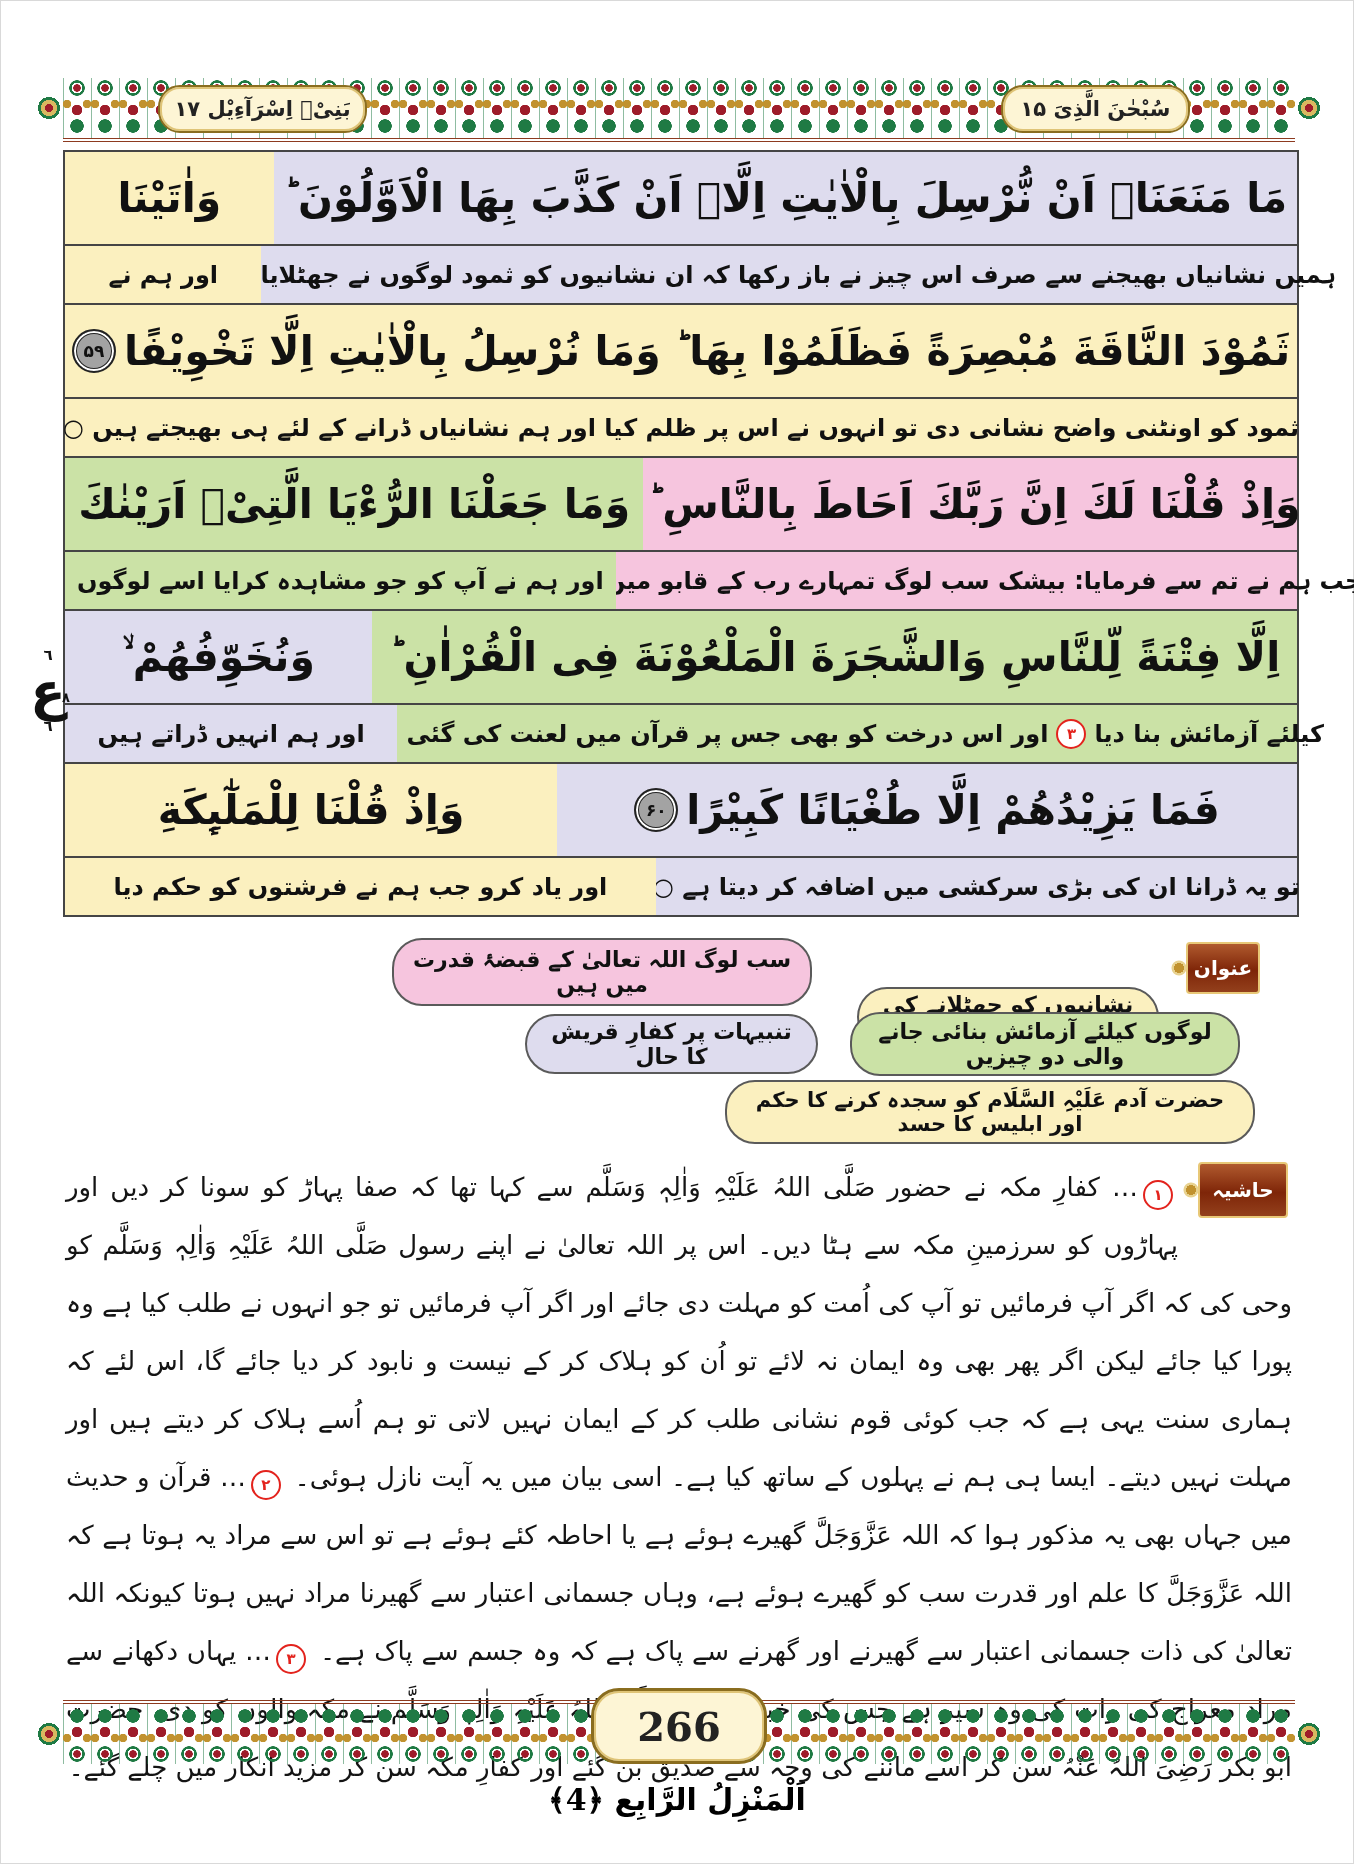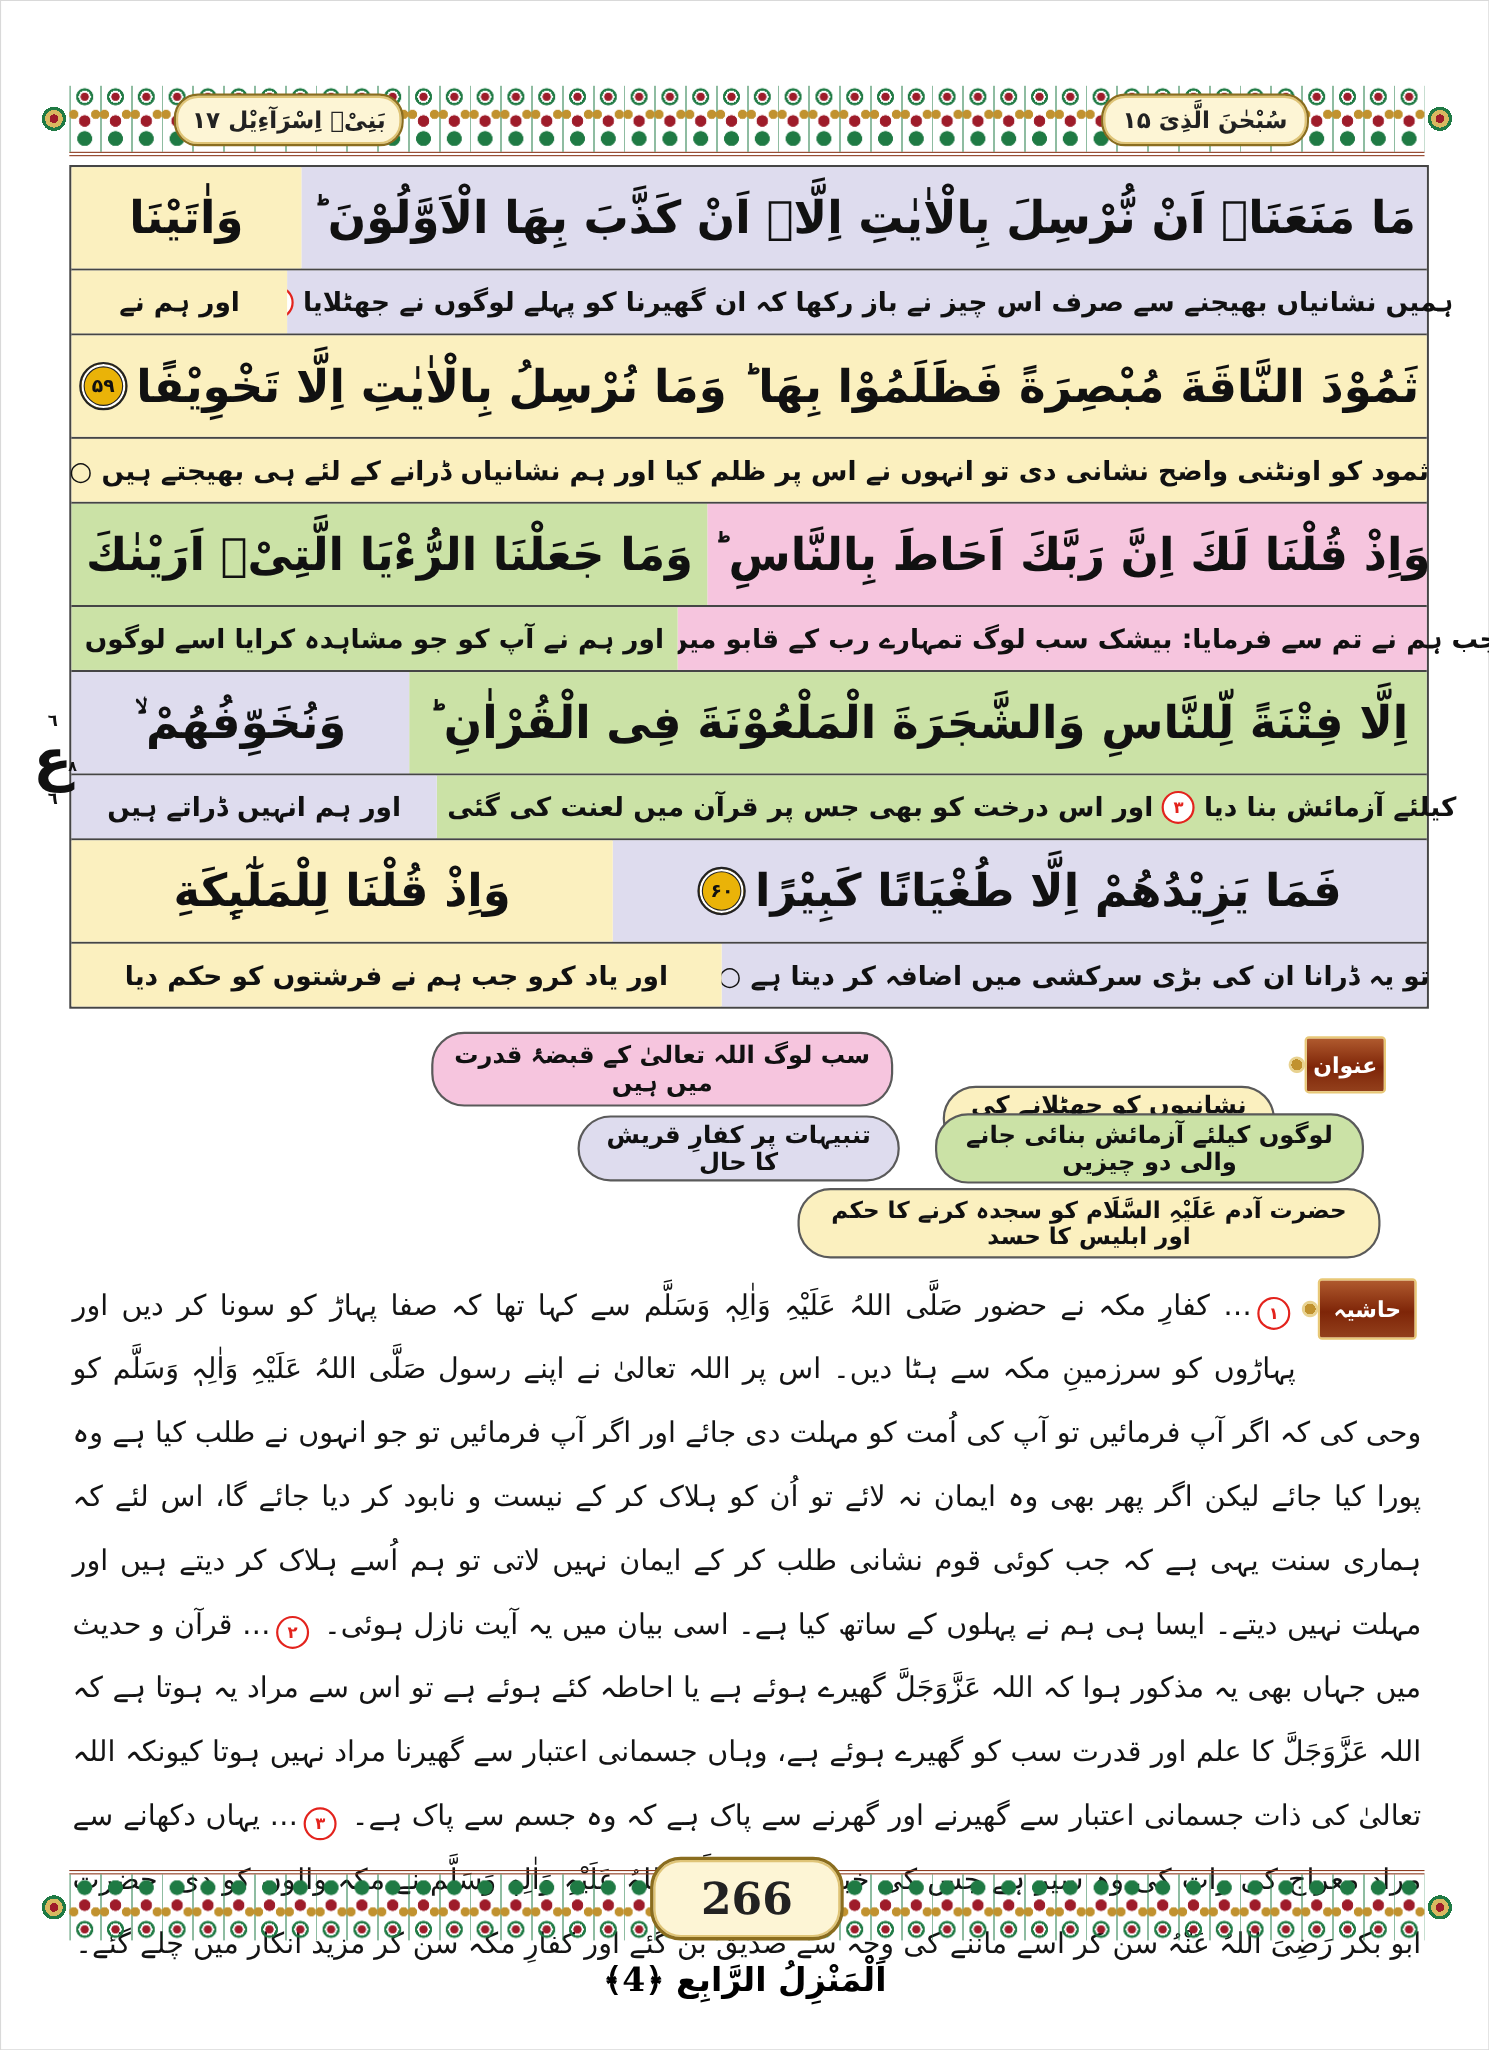--- a/index.html
+++ b/index.html
@@ -59,21 +59,21 @@
   .bg-pink{background:#f6c5de;padding-left:20px;} .bg-grn{background:#cbe2a6;}
   .fnref{
     display:inline-flex;align-items:center;justify-content:center;flex:none;
     width:26px;height:26px;border:2px solid #e3231d;border-radius:50%;
     color:#e3231d;font-size:15px;font-weight:bold;background:#fff;
   }
   .vnum{
     display:inline-flex;align-items:center;justify-content:center;flex:none;
     width:40px;height:40px;border:2px solid #222;border-radius:50%;
     box-shadow:inset 0 0 0 2px #fff,inset 0 0 0 3px #222;
-    font-size:17px;font-weight:bold;color:#111;background:#eab308;
+    font-size:17px;font-weight:bold;color:#111;background:#a3a3a3;
   }
   
   .ruku{position:absolute;left:28px;top:648px;width:40px;text-align:center;color:#111;line-height:1;}
   .ruku .sm{display:block;font-size:15px;font-weight:bold;}
   .ruku .ain{display:block;font-size:52px;font-weight:bold;margin:2px 0;position:relative;}
   .ruku .inner{position:absolute;right:-2px;top:26px;font-size:13px;font-weight:bold;}
   
   .pill{
     position:absolute;display:flex;align-items:center;justify-content:center;
     border:2px solid #5a5a5a;border-radius:30px;font-size:22px;font-weight:600;
@@ -127,21 +127,21 @@
       <div class="seg main bg-lav">
         <span class="ar-t">مَا مَنَعَنَاۤ اَنْ نُّرْسِلَ بِالْاٰیٰتِ اِلَّاۤ اَنْ كَذَّبَ بِهَا الْاَوَّلُوْنَ ؕ</span>
       </div>
       <div class="seg tail bg-yel" style="flex-basis:15%">
         <span class="ar-t">وَاٰتَیْنَا</span>
       </div>
     </div>
 
     <div class="vrow r-ur">
       <div class="seg main bg-lav">
-        <span class="ur-t">ہمیں نشانیاں بھیجنے سے صرف اس چیز نے باز رکھا کہ ان گھیرنا کو پہلے لوگوں نے جھٹلایا</span>
+        <span class="ur-t">ہمیں نشانیاں بھیجنے سے صرف اس چیز نے باز رکھا کہ ان نشانیوں کو ثمود لوگوں نے جھٹلایا</span>
         <span class="fnref">۱</span>
       </div>
       <div class="seg tail bg-yel" style="flex-basis:14%">
         <span class="ur-t">اور ہم نے</span>
       </div>
     </div>
 
     <div class="vrow r-ar">
       <div class="seg main bg-yel">
         <span class="ar-t">ثَمُوْدَ النَّاقَةَ مُبْصِرَةً فَظَلَمُوْا بِهَا ؕ وَمَا نُرْسِلُ بِالْاٰیٰتِ اِلَّا تَخْوِیْفًا</span>

